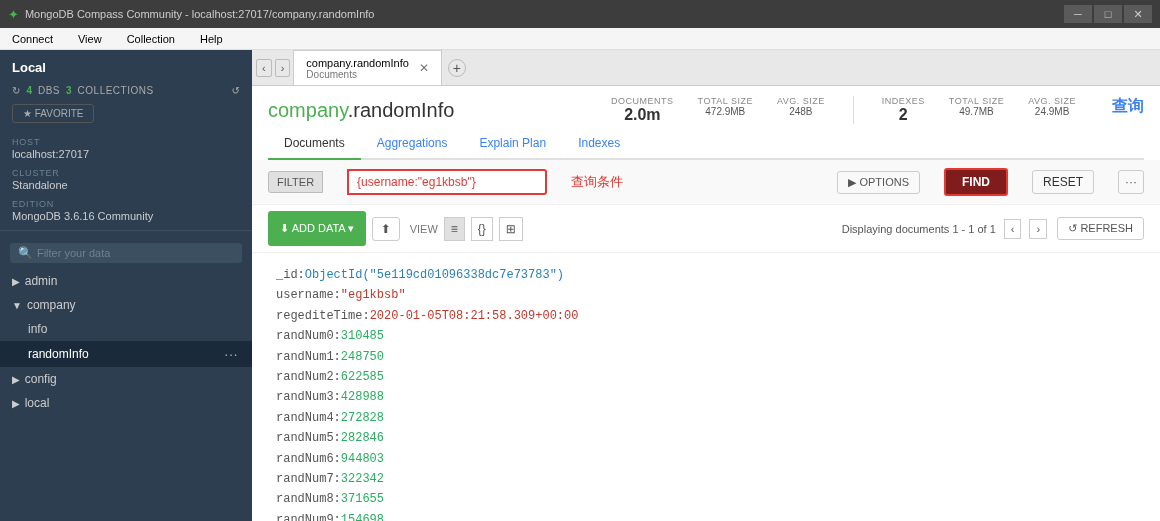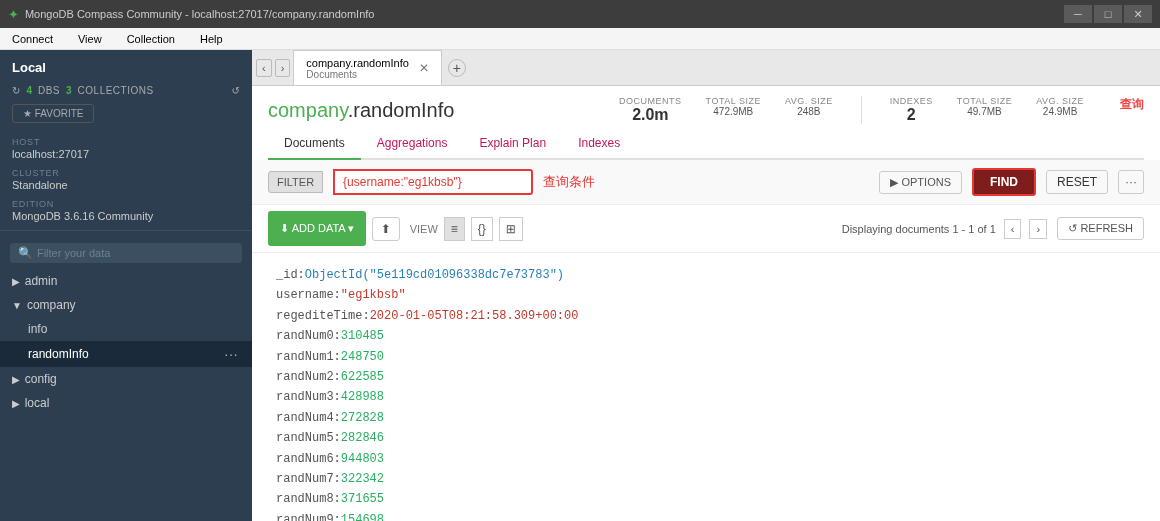--- a/index.html
+++ b/index.html
@@ -238,36 +238,36 @@
     #collection-tabs {
       display: flex;
       border-bottom: 2px solid #e0e0e0;
       margin: 0 16px;
       margin-top: 4px;
     }
     .col-tab {
       padding: 8px 16px;
       cursor: pointer;
       font-size: 12px;
-      color: #be185d;
+      color: #3b82f6;
       border-bottom: 2px solid transparent;
       margin-bottom: -2px;
     }
     .col-tab.active {
       color: #333;
       border-bottom: 2px solid #4caf50;
       font-weight: 500;
     }
 
     
     #query-bar {
       display: flex;
       align-items: center;
       padding: 8px 16px;
-      gap: 10px;
+      gap: 24px;
       background: #f9f9f9;
       border-bottom: 1px solid #eee;
     }
     .filter-label {
       background: #e0e0e0;
       border: 1px solid #bbb;
       border-radius: 3px 0 0 3px;
       padding: 4px 8px;
       font-size: 11px;
       color: #555;
@@ -535,21 +535,21 @@
         <div class="stat-block">
           <span class="stat-label">TOTAL SIZE</span>
           <span class="stat-sub">49.7MB</span>
         </div>
         <div class="stat-block">
           <span class="stat-label">AVG. SIZE</span>
           <span class="stat-sub">24.9MB</span>
         </div>
 
         <div style="position:relative;margin-left:12px;">
-          <span style="color:#ef4444;font-size:12px;font-weight:bold;">查询</span>
+          <span style="color:#3b82f6;font-size:16px;font-weight:bold;">查询</span>
         </div>
       </div>
     </div>
 
     <div id="collection-tabs">
       <div class="col-tab active">Documents</div>
       <div class="col-tab">Aggregations</div>
       <div class="col-tab">Explain Plan</div>
       <div class="col-tab">Indexes</div>
     </div>

